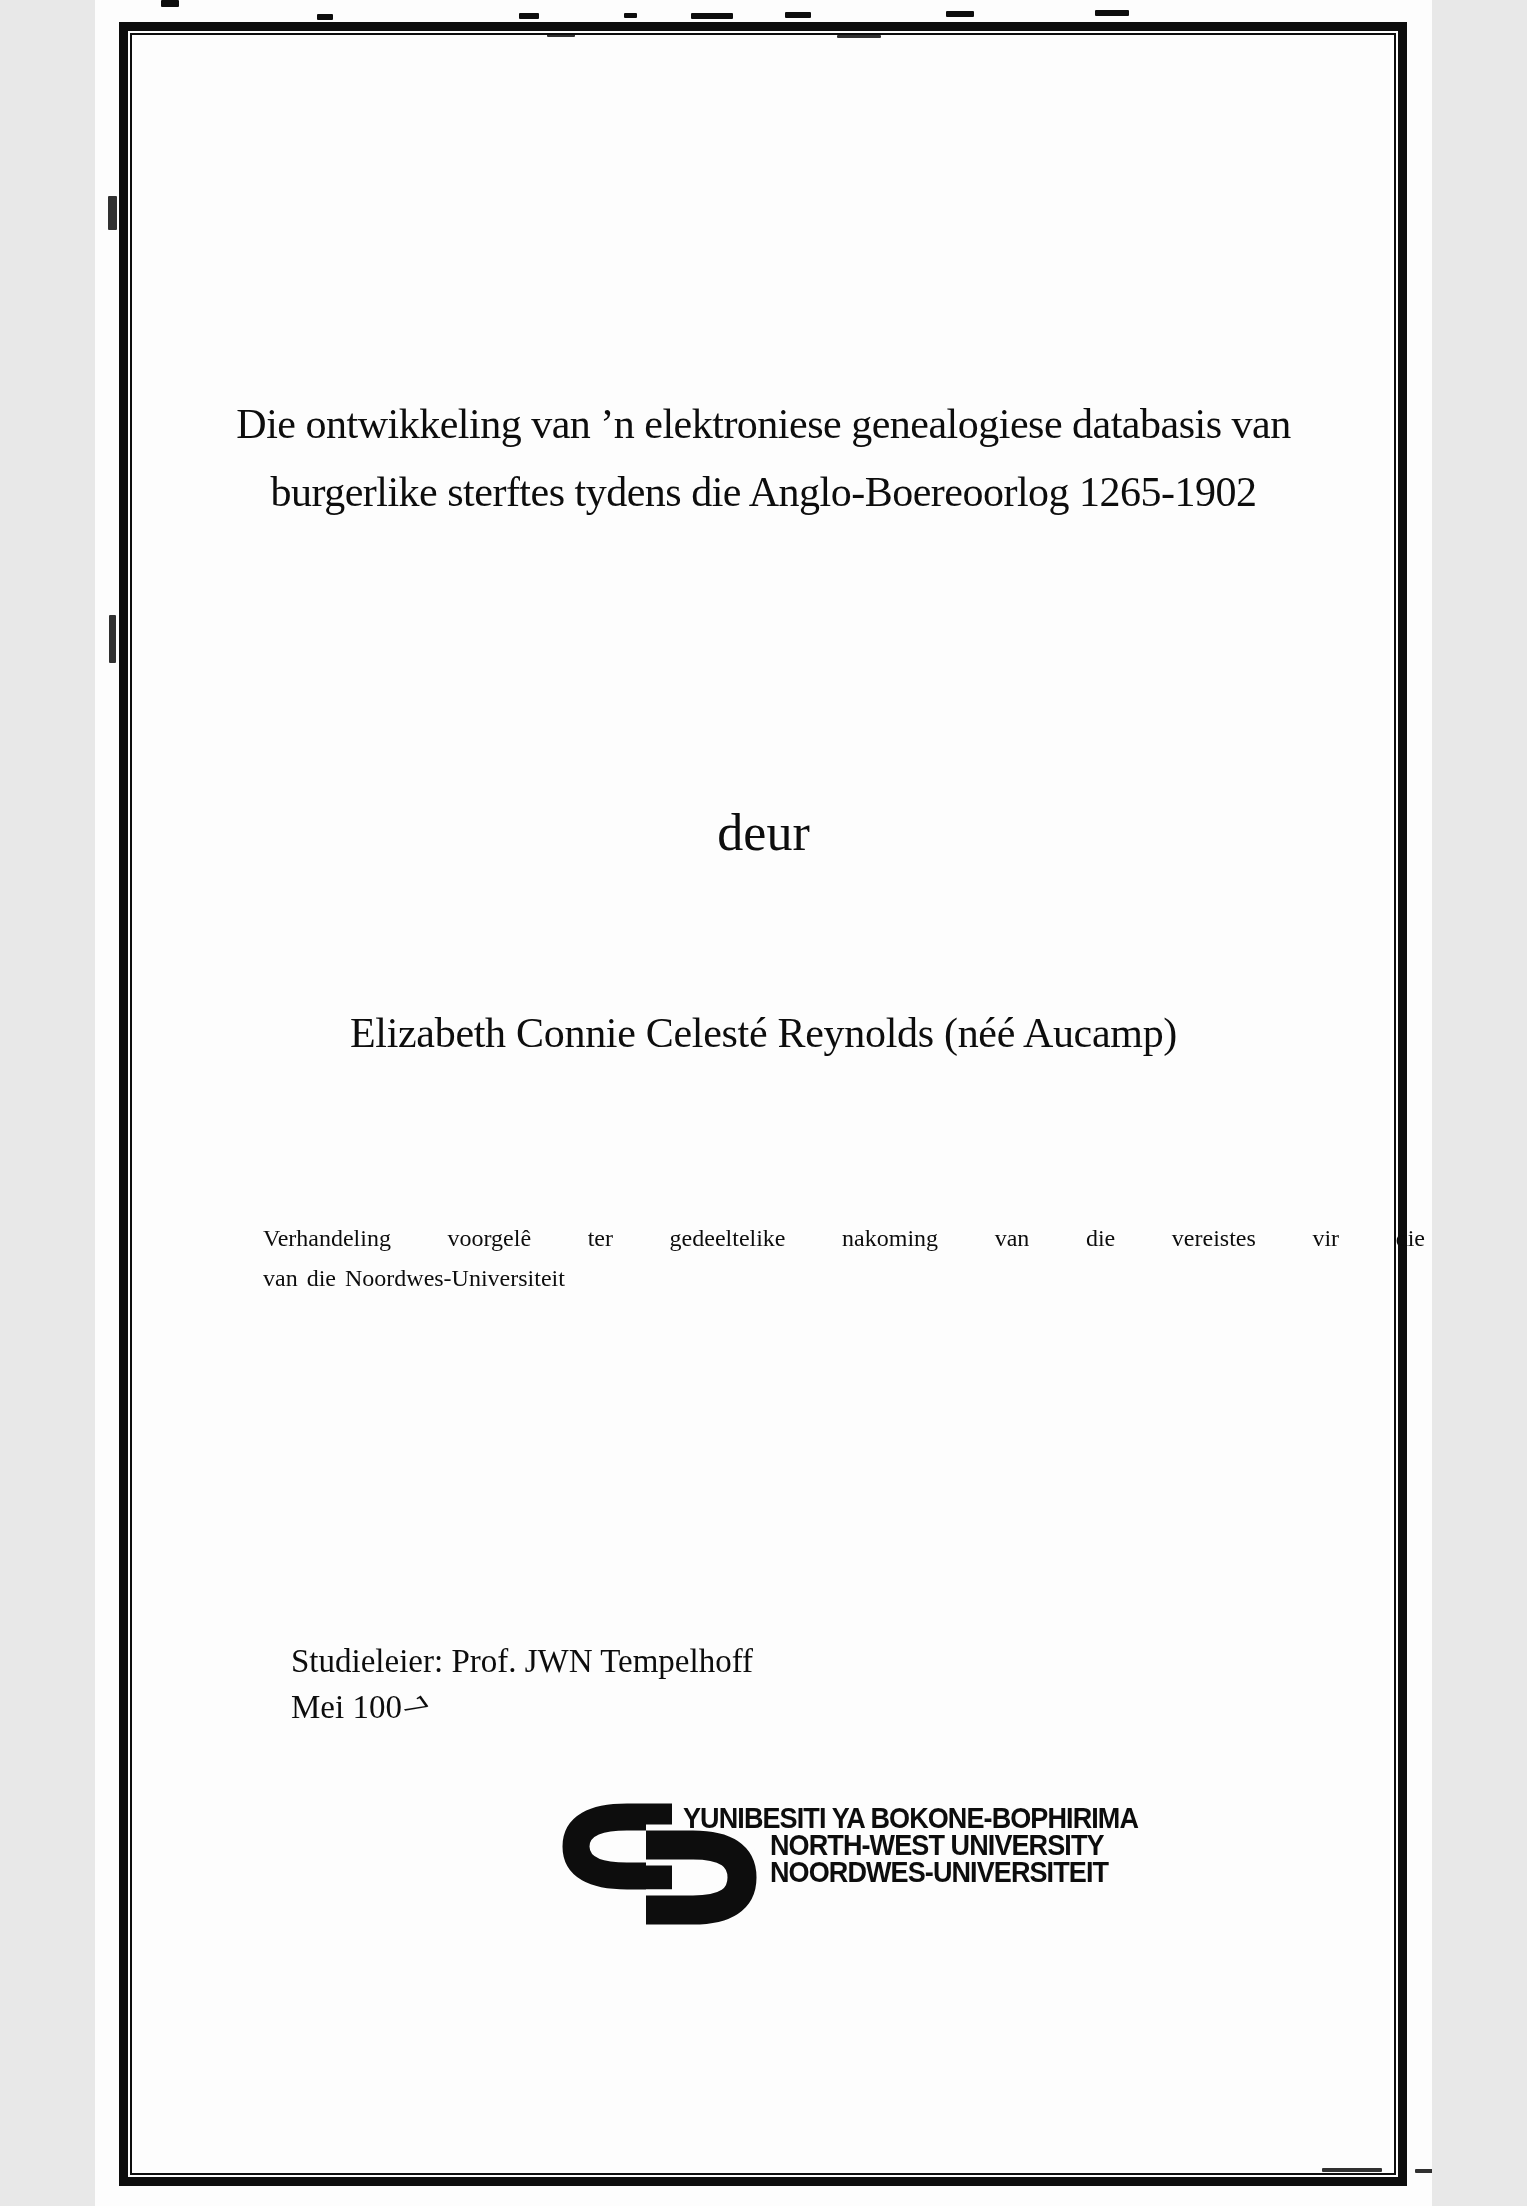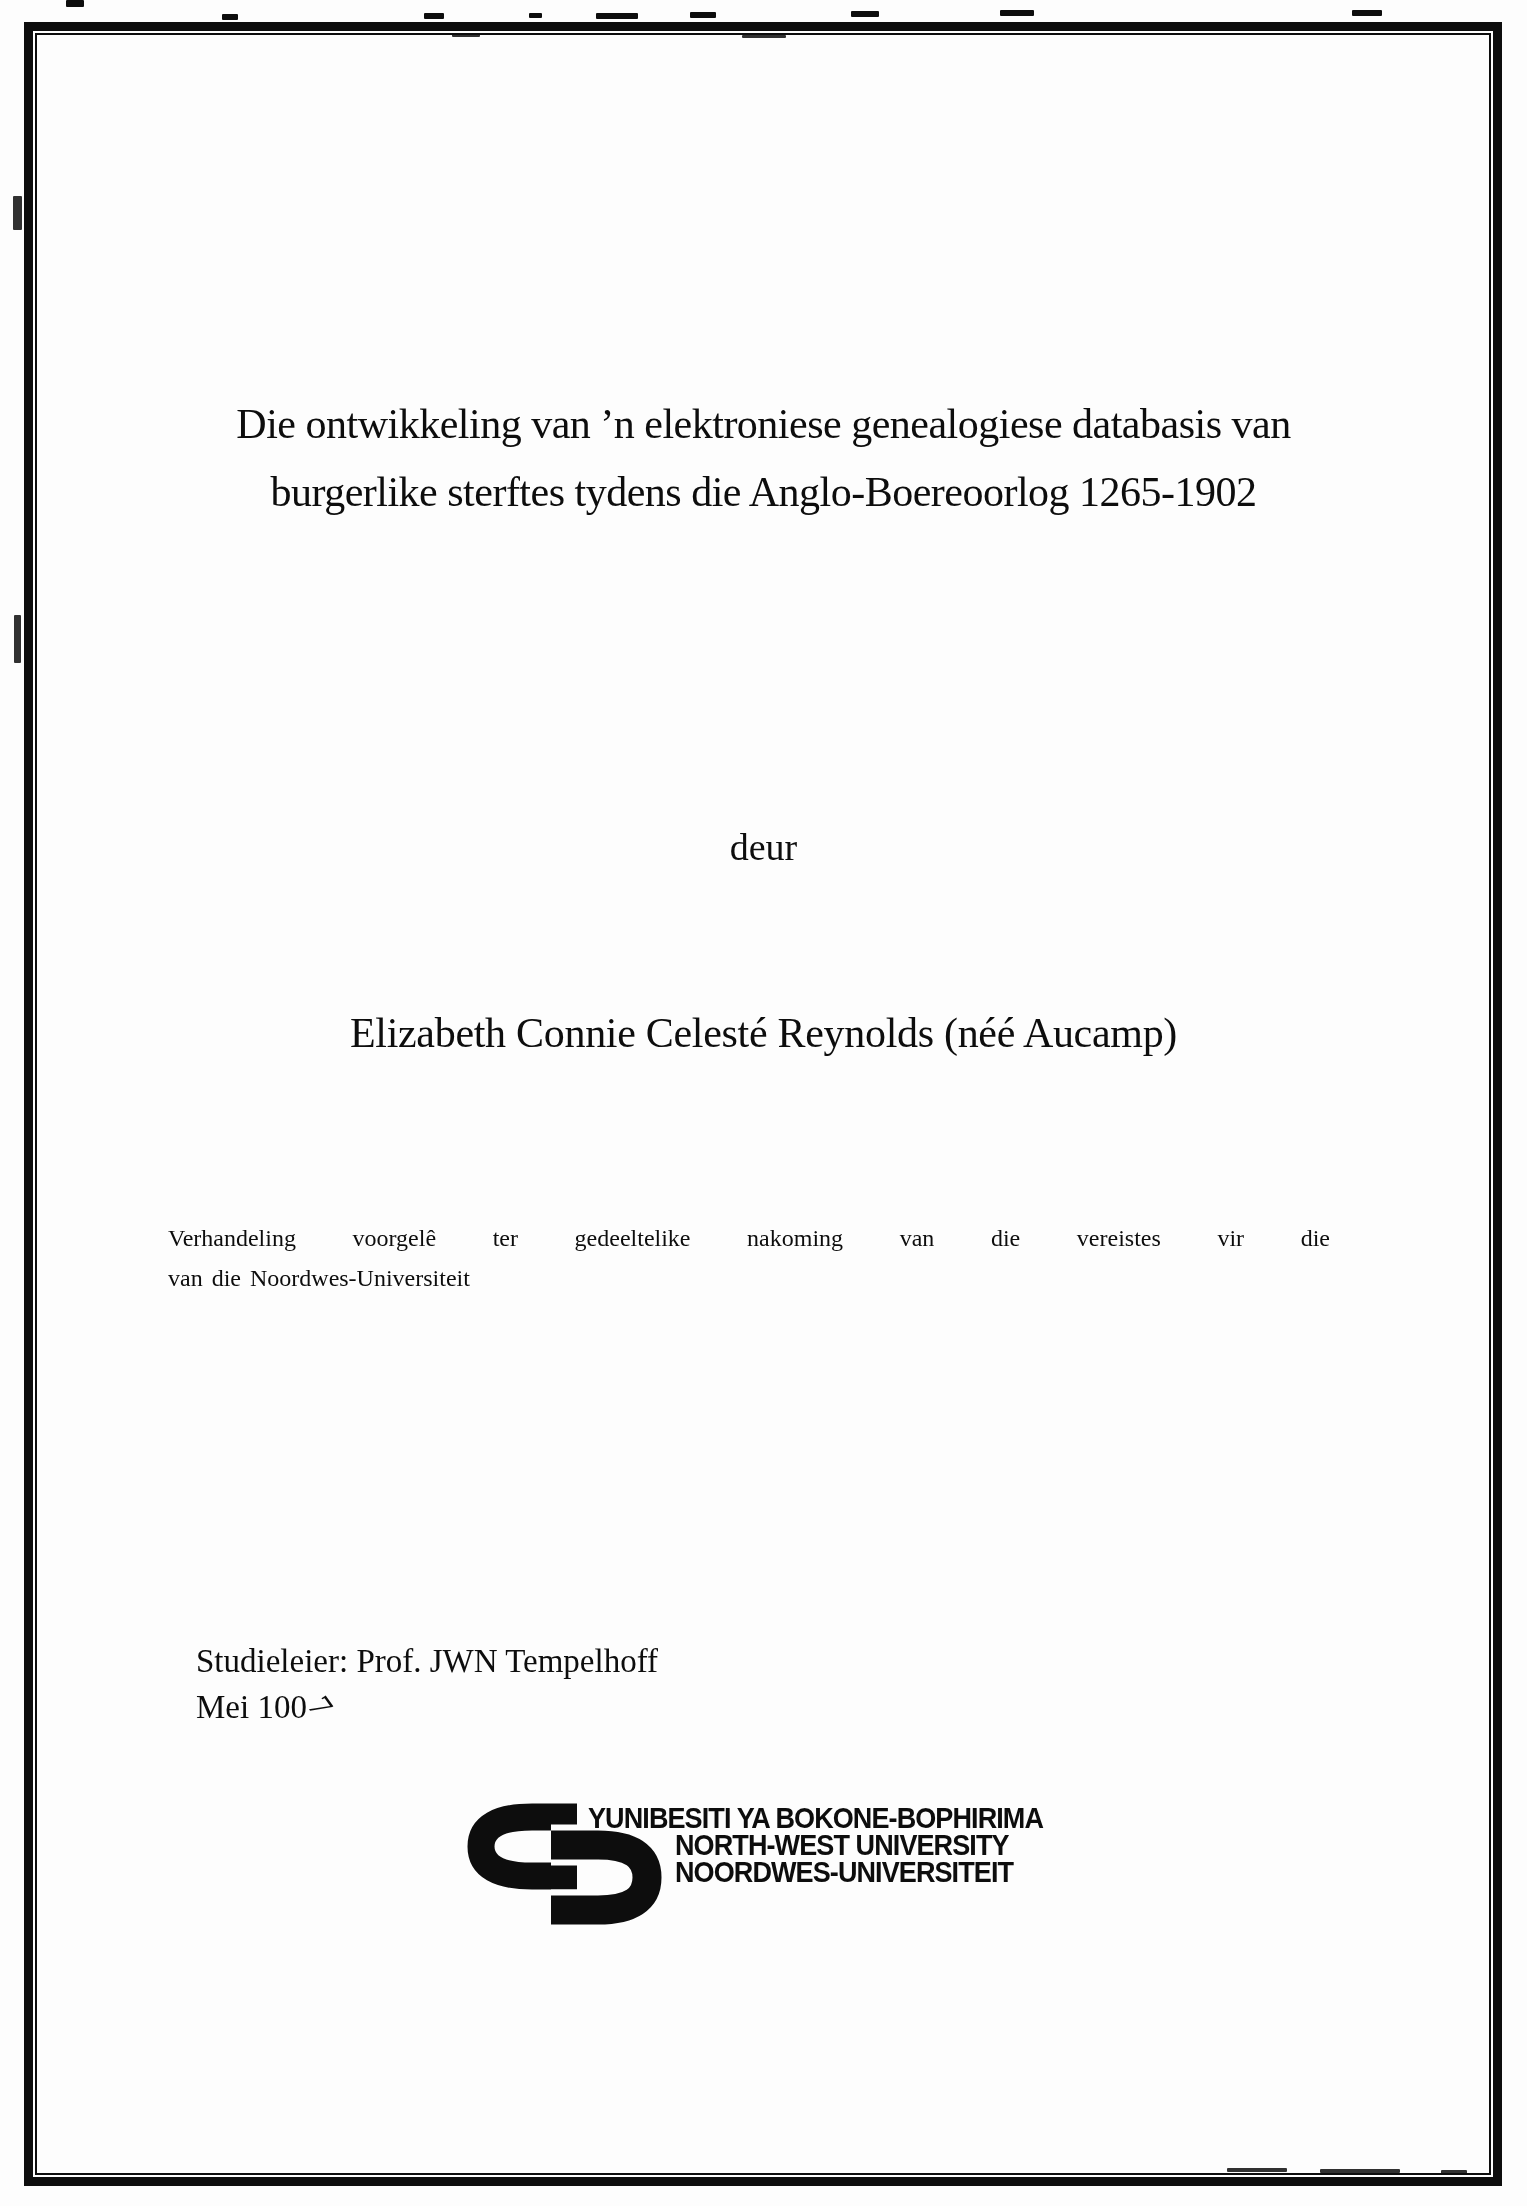--- a/index.html
+++ b/index.html
@@ -1,18 +1,18 @@
 <!DOCTYPE html>
 <html style="--ink: #0d0d0d; --paper: #fdfdfd;"><head>
 <meta charset="utf-8">
 <style>
   html,body { margin:0; padding:0; background:#e8e8e8; }
   .page {
     position:relative;
-    width:1527px; height:2206px;
+    width:1337px; height:2206px;
     margin:0 auto;
     background:var(--paper, #fdfdfd);
     color:var(--ink, #0d0d0d);
     font-family:"Liberation Serif", serif;
     overflow:hidden;
   }
   
   .frame {
     position:absolute; left:24px; top:22px; right:25px; bottom:20px;
     border:9px solid var(--ink, #0d0d0d);
@@ -20,21 +20,21 @@
   .frame-inner {
     position:absolute; inset:2px;
     border:2px solid var(--ink, #0d0d0d);
   }
   .abs { position:absolute; }
   .center { left:0; width:100%; text-align:center; }
   .title-line {
     font-size:42px; line-height:1.15; letter-spacing:-0.5px;
     white-space:nowrap;
   }
-  .byline { font-size:38px; line-height:1.1;margin-top:23px; }
+  .byline { font-size:52px; line-height:1.1; }
   .author { font-size:42px; line-height:1.1; letter-spacing:-0.3px; }
   .submission {
     left:168px; top:1218px; width:1162px;
     font-size:24px; line-height:40px; word-spacing:3px;
   }
   .submission .jline { text-align:justify; text-align-last:justify; }
   .submission em { font-style:italic; }
   .supervisor {
     left:172px; top:1638px;
     font-size:33px; line-height:46px;margin-left:24px;

